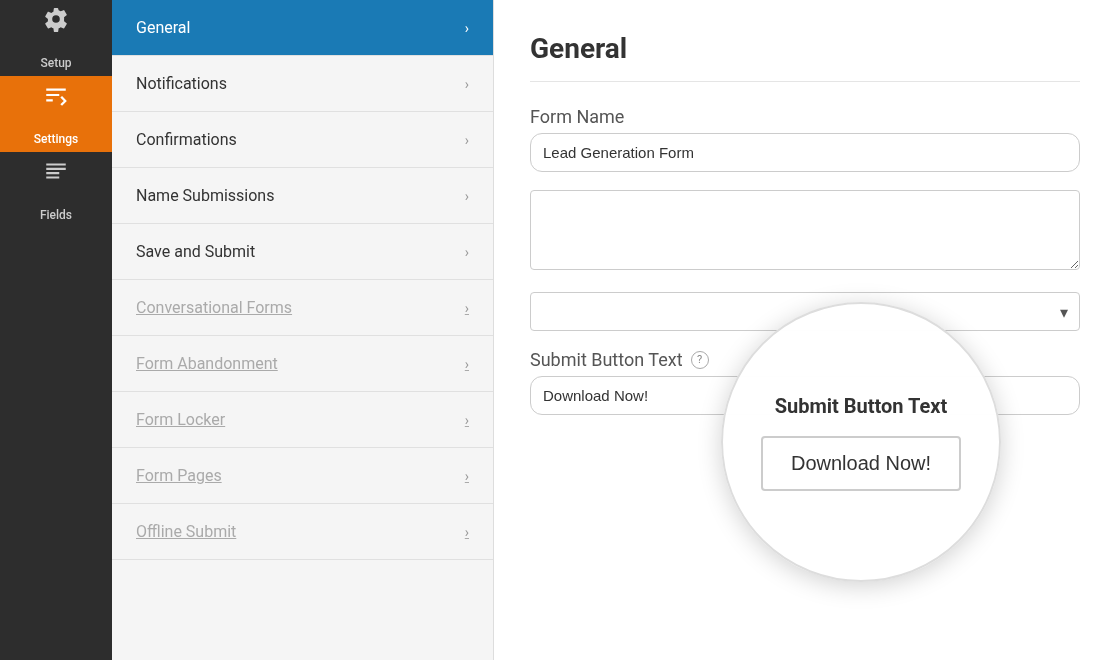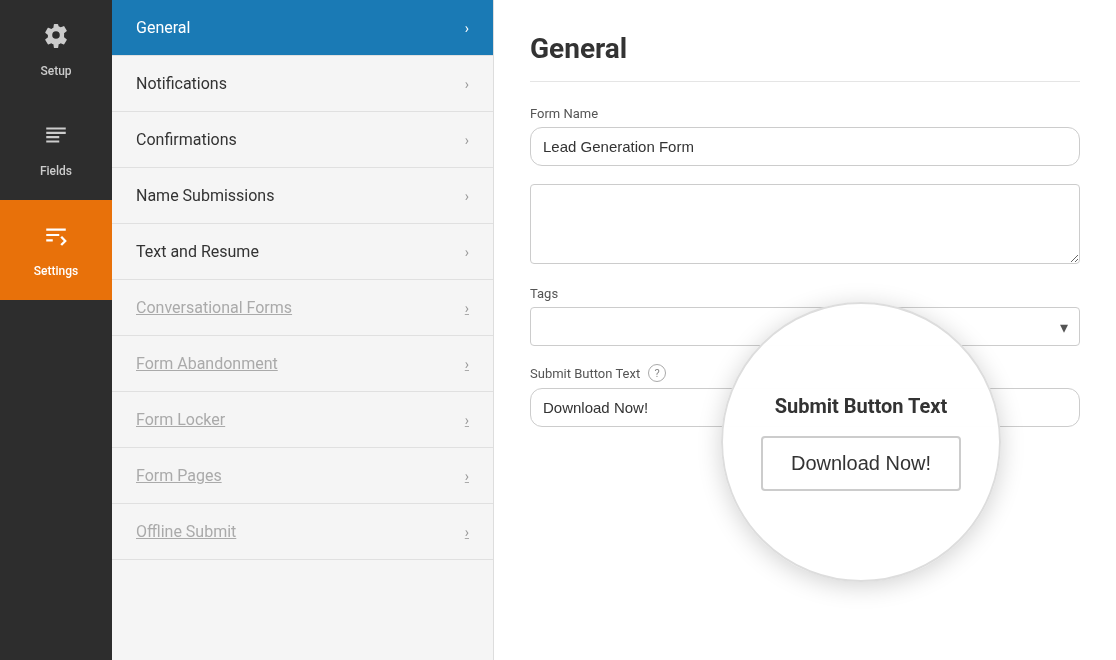--- a/index.html
+++ b/index.html
@@ -12,25 +12,25 @@
       display: flex;
       flex-direction: column;
       align-items: center;
       padding-top: 0;
     }
     .icon-nav-item {
       width: 100%;
       display: flex;
       flex-direction: column;
       align-items: center;
-      padding: 22px 8px;
+      padding: 6px 8px;
       cursor: pointer;
       color: #ccc;
       font-size: 12px;
-      gap: 16px;
+      gap: 24px;
     }
     .icon-nav-item.active {
       background: #e8710a;
       color: #fff;
     }
     .icon-nav-item svg {
       width: 26px;
       height: 26px;
       fill: currentColor;
     }
@@ -85,21 +85,21 @@
       font-weight: 700;
       color: #333;
       margin-bottom: 16px;
     }
     .divider {
       border: none;
       border-top: 1px solid #e5e5e5;
       margin-bottom: 24px;
     }
     .field-label {
-      font-size: 13px;
+      font-size: 18px;
       color: #555;
       margin-bottom: 6px;
       display: block;
     }
     .form-input {
       width: 100%;
       border: 1px solid #ccc;
       border-radius: 12px;
       padding: 10px 12px;
       font-size: 15px;
@@ -201,53 +201,53 @@
 </head>
 <body>
 
 <nav class="icon-nav">
   <div class="icon-nav-item">
     <svg viewBox="0 0 24 24">
       <path d="M12 15.5A3.5 3.5 0 0 1 8.5 12 3.5 3.5 0 0 1 12 8.5a3.5 3.5 0 0 1 3.5 3.5 3.5 3.5 0 0 1-3.5 3.5m7.43-2.92c.04-.36.07-.72.07-1.08s-.03-.73-.07-1.08l2.33-1.82c.21-.16.27-.46.13-.7l-2.21-3.82c-.13-.25-.42-.34-.67-.25l-2.75 1.11c-.57-.44-1.18-.81-1.85-1.09L14 2.42c-.05-.28-.29-.48-.58-.48h-2.84c-.29 0-.53.2-.58.48l-.42 2.93c-.67.28-1.28.65-1.85 1.09L5 5.33c-.25-.09-.54 0-.67.25L2.12 9.4c-.13.24-.07.54.13.7l2.33 1.82c-.04.35-.07.72-.07 1.08s.03.73.07 1.08L2.25 15.9c-.2.16-.26.46-.13.7l2.21 3.82c.13.25.42.34.67.25l2.75-1.1c.57.44 1.18.81 1.85 1.08l.42 2.93c.05.28.29.48.58.48h2.84c.29 0 .53-.2.58-.48l.42-2.93c.67-.27 1.28-.64 1.85-1.08l2.75 1.1c.25.09.54 0 .67-.25l2.21-3.82c.13-.24.07-.54-.13-.7l-2.33-1.82z"></path>
     </svg>
     <span>Setup</span>
   </div>
+  <div class="icon-nav-item active">
+    <svg viewBox="0 0 24 24">
+      <path d="M3 18h6v-2H3v2zm0-5h12v-2H3v2zm0-7v2h18V6H3zm16 9.61L17.59 13 16 14.41 19.17 17.5 16 20.59 17.59 22 22 17.5 17.59 13z"></path>
+    </svg>
+    <span>Settings</span>
+  </div>
   <div class="icon-nav-item">
     <svg viewBox="0 0 24 24">
       <path d="M3 5h18v2H3V5zm0 4h18v2H3V9zm0 4h12v2H3v-2zm0 4h12v2H3v-2z"></path>
     </svg>
     <span>Fields</span>
   </div>
-  <div class="icon-nav-item active">
-    <svg viewBox="0 0 24 24">
-      <path d="M3 18h6v-2H3v2zm0-5h12v-2H3v2zm0-7v2h18V6H3zm16 9.61L17.59 13 16 14.41 19.17 17.5 16 20.59 17.59 22 22 17.5 17.59 13z"></path>
-    </svg>
-    <span>Settings</span>
-  </div>
 </nav>
 
 <aside class="sidebar-menu">
   <div class="sidebar-item active">
     <span>General</span>
     <span class="chevron">›</span>
   </div>
   <div class="sidebar-item">
     <span>Notifications</span>
     <span class="chevron">›</span>
   </div>
   <div class="sidebar-item">
     <span>Confirmations</span>
     <span class="chevron">›</span>
   </div>
   <div class="sidebar-item">
     <span>Name Submissions</span>
     <span class="chevron">›</span>
   </div>
   <div class="sidebar-item">
-    <span>Text and Resume</span>
+    <span>Save and Submit</span>
     <span class="chevron">›</span>
   </div>
   <div class="sidebar-item disabled">
     <span>Conversational Forms</span>
     <span class="chevron">›</span>
   </div>
   <div class="sidebar-item disabled">
     <span>Form Abandonment</span>
     <span class="chevron">›</span>
   </div>
@@ -267,21 +267,20 @@
 
 <main class="main-content">
   <h1 class="main-title">General</h1>
   <hr class="divider">
 
   <label class="field-label">Form Name</label>
   <input class="form-input" type="text" value="Lead Generation Form" style="">
 
   <textarea class="form-textarea" style=""></textarea>
 
-  <label class="field-label">Tags</label>
   <div class="form-select-wrapper">
     <select class="form-select">
       <option value=""></option>
     </select>
   </div>
 
   <div class="submit-text-row">
     <label class="field-label" style="margin-bottom:0;">Submit Button Text</label>
     <span class="help-icon">?</span>
   </div>

